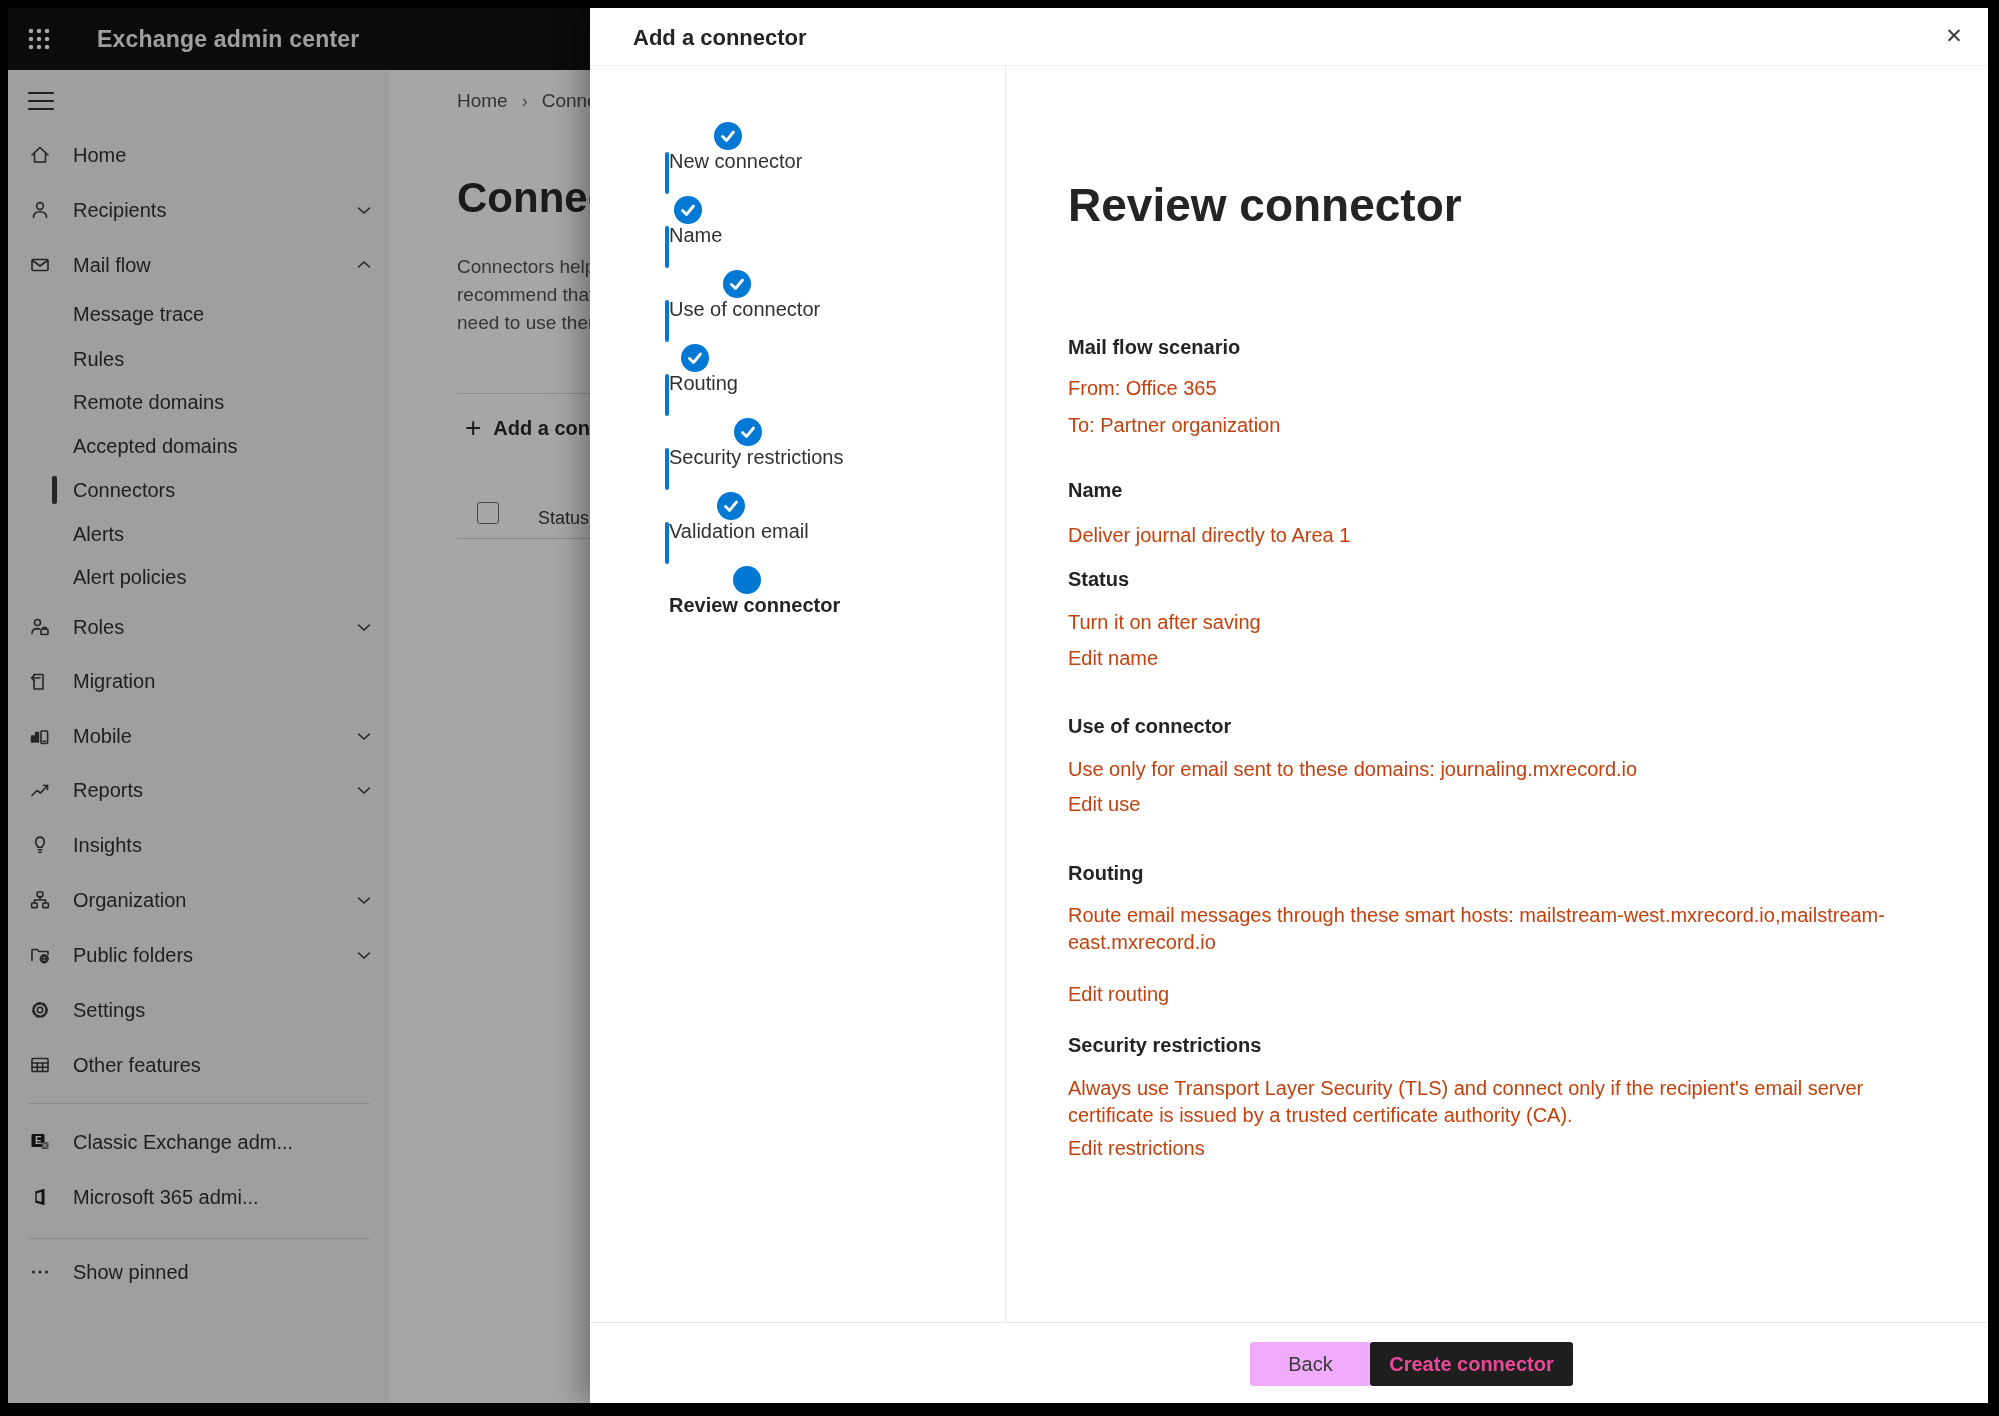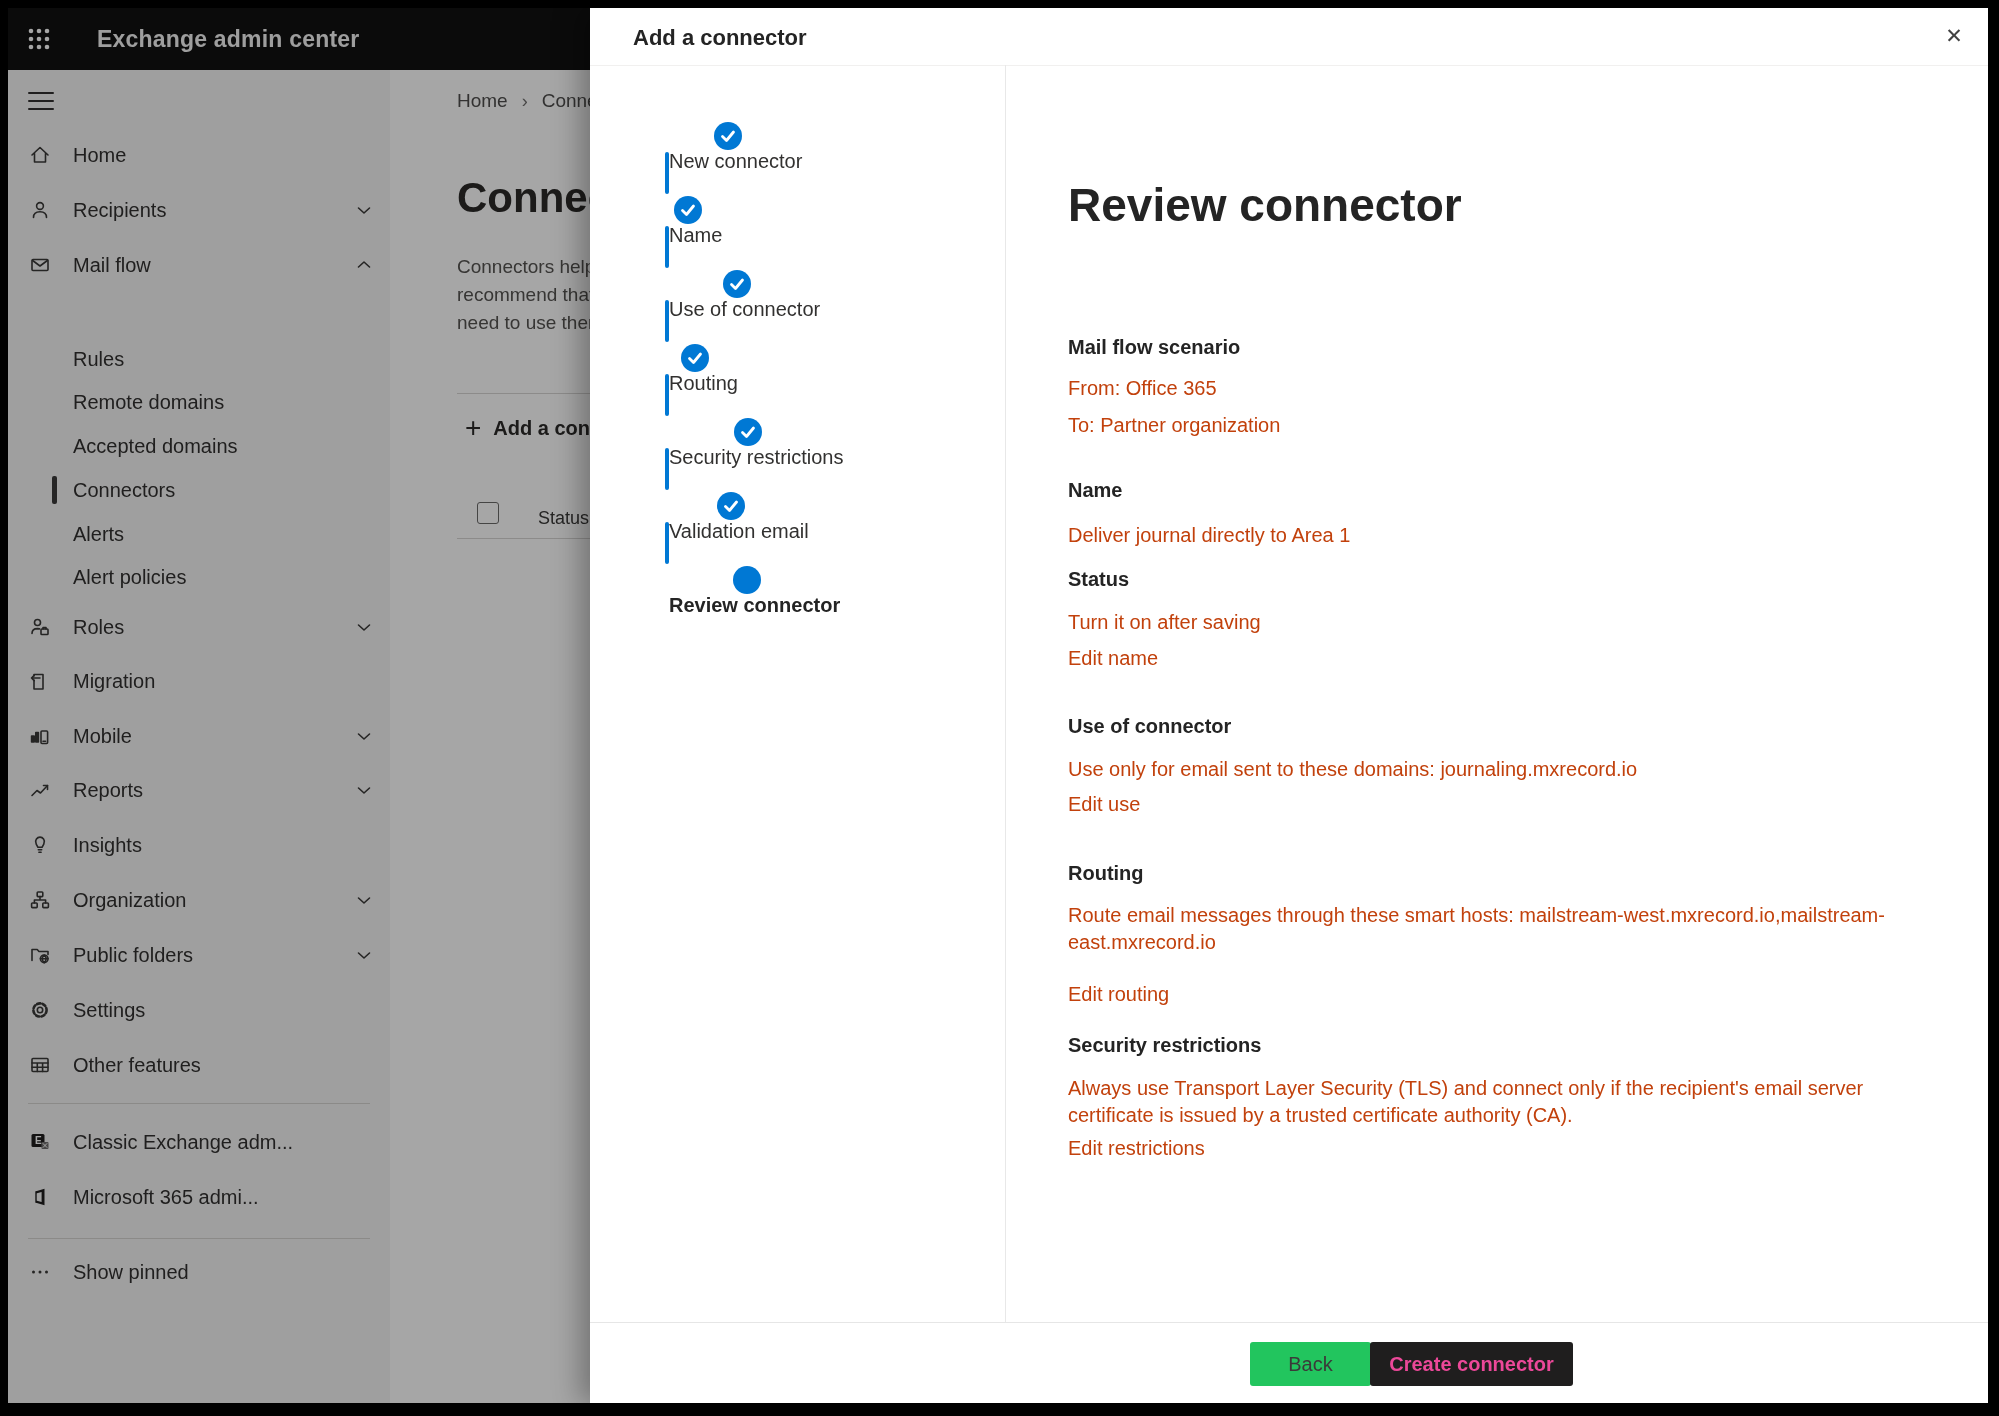--- a/index.html
+++ b/index.html
@@ -57,21 +57,21 @@
   .vline{position:absolute;left:75px;width:4px;background:#0078d4;border-radius:2px;}
 
   .content-col{position:absolute;left:478px;top:0;right:60px;bottom:0;}
   .review-title{position:absolute;left:0;top:110px;font-size:46px;line-height:60px;font-weight:600;color:#242424;white-space:nowrap;}
   .line{position:absolute;left:0;font-size:20px;line-height:27px;color:#c2410c;white-space:nowrap;}
   .line.h{font-weight:700;color:#242424;}
   .line.link{cursor:pointer;}
 
   .modal-footer{position:absolute;left:0;bottom:0;right:0;height:80px;border-top:1px solid #e6e6e6;background:#fff;}
   .btn{position:absolute;top:19px;height:44px;border:none;border-radius:3px;font-size:20px;cursor:pointer;font-family:inherit;}
-  .btn-back{left:660px;width:121px;background:#22c55e;color:#3b3a39;}
+  .btn-back{left:660px;width:121px;background:#f0abfc;color:#3b3a39;}
   .btn-primary{left:780px;width:203px;background:#1f1e1e;color:#ec4899;font-weight:600;text-align:center;}
 </style>
 </head>
 <body>
 
 <div class="screen">
 
   <div class="topbar">
     <div class="waffle">
       <svg width="24" height="24">
@@ -130,20 +130,23 @@
           </svg>
         </span>
       <span class="slabel">Mail flow</span>
       <span class="chev up">
         <svg class="ic" width="14" height="9">
             <polyline points="1.5,2 7,7 12.5,2"></polyline>
           </svg>
         </span>
     </div>
 
+    <div class="srow sub" style="top:224px">
+      <span class="slabel">Message trace</span>
+      </div>
     <div class="srow sub" style="top:269px">
       <span class="slabel">Rules</span>
       </div>
     <div class="srow sub" style="top:312px">
       <span class="slabel">Remote domains</span>
       </div>
     <div class="srow sub" style="top:356px">
       <span class="slabel">Accepted domains</span>
       </div>
     <div class="srow sub selected" style="top:400px">

